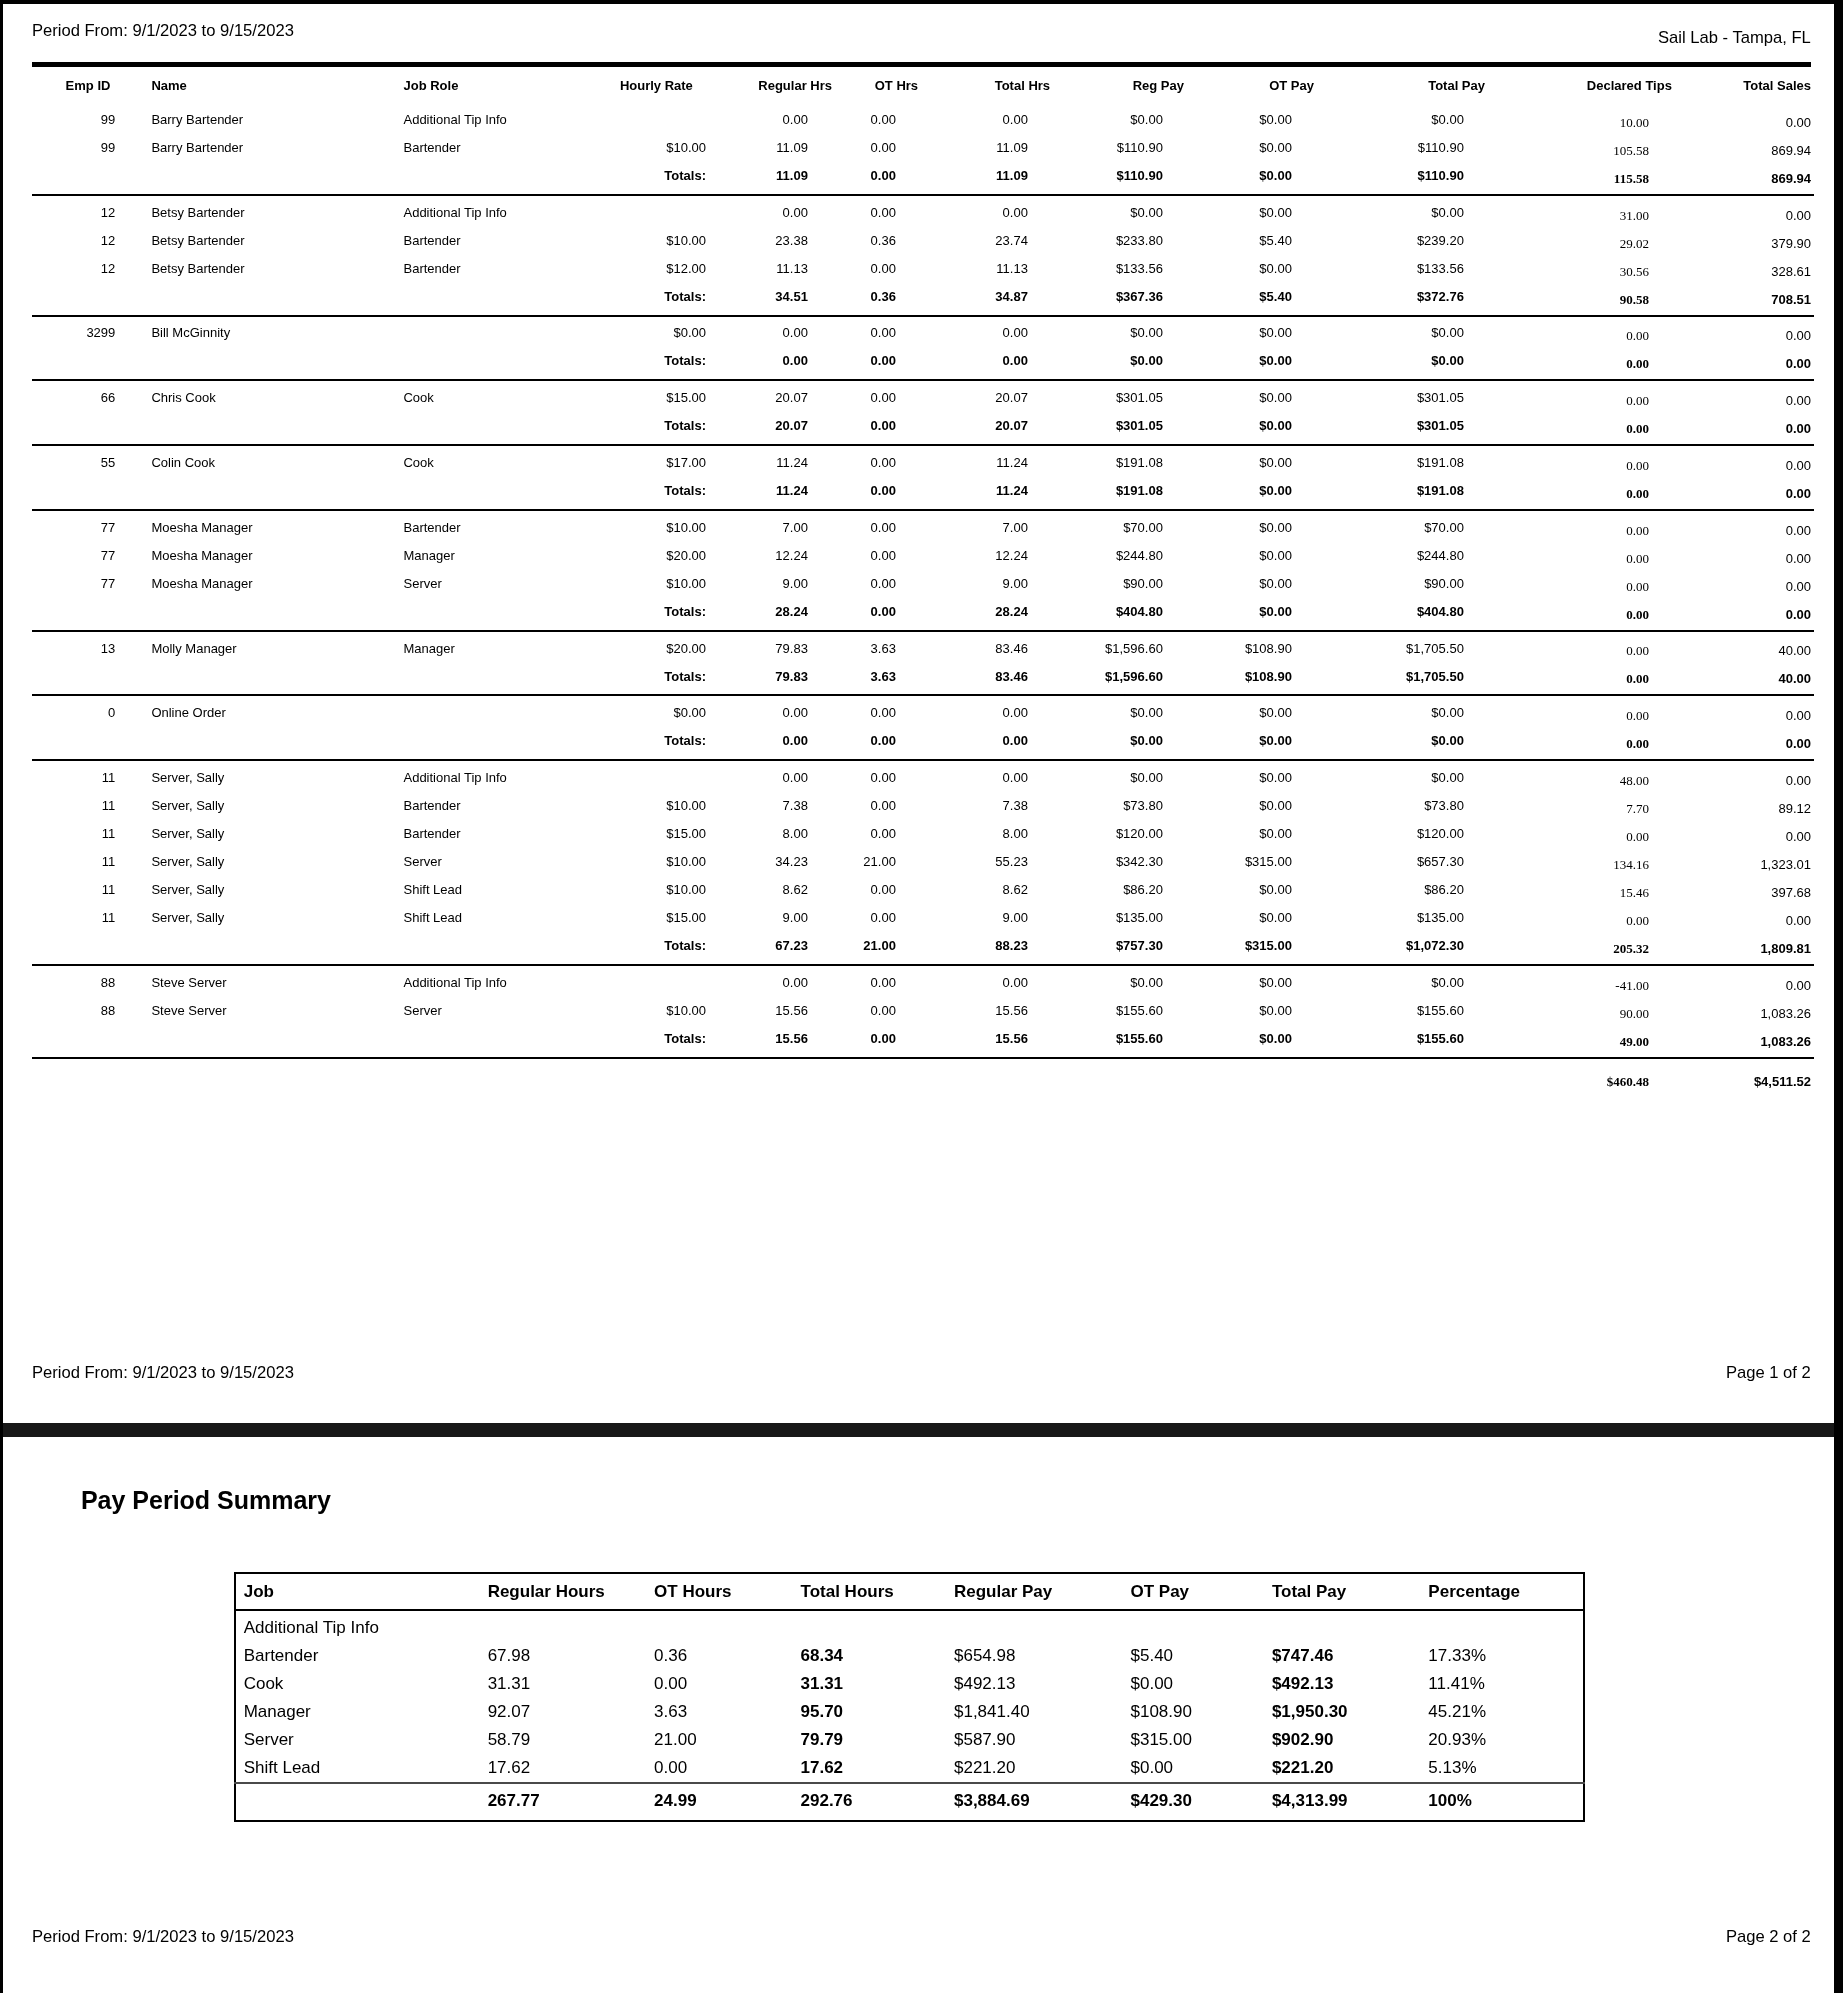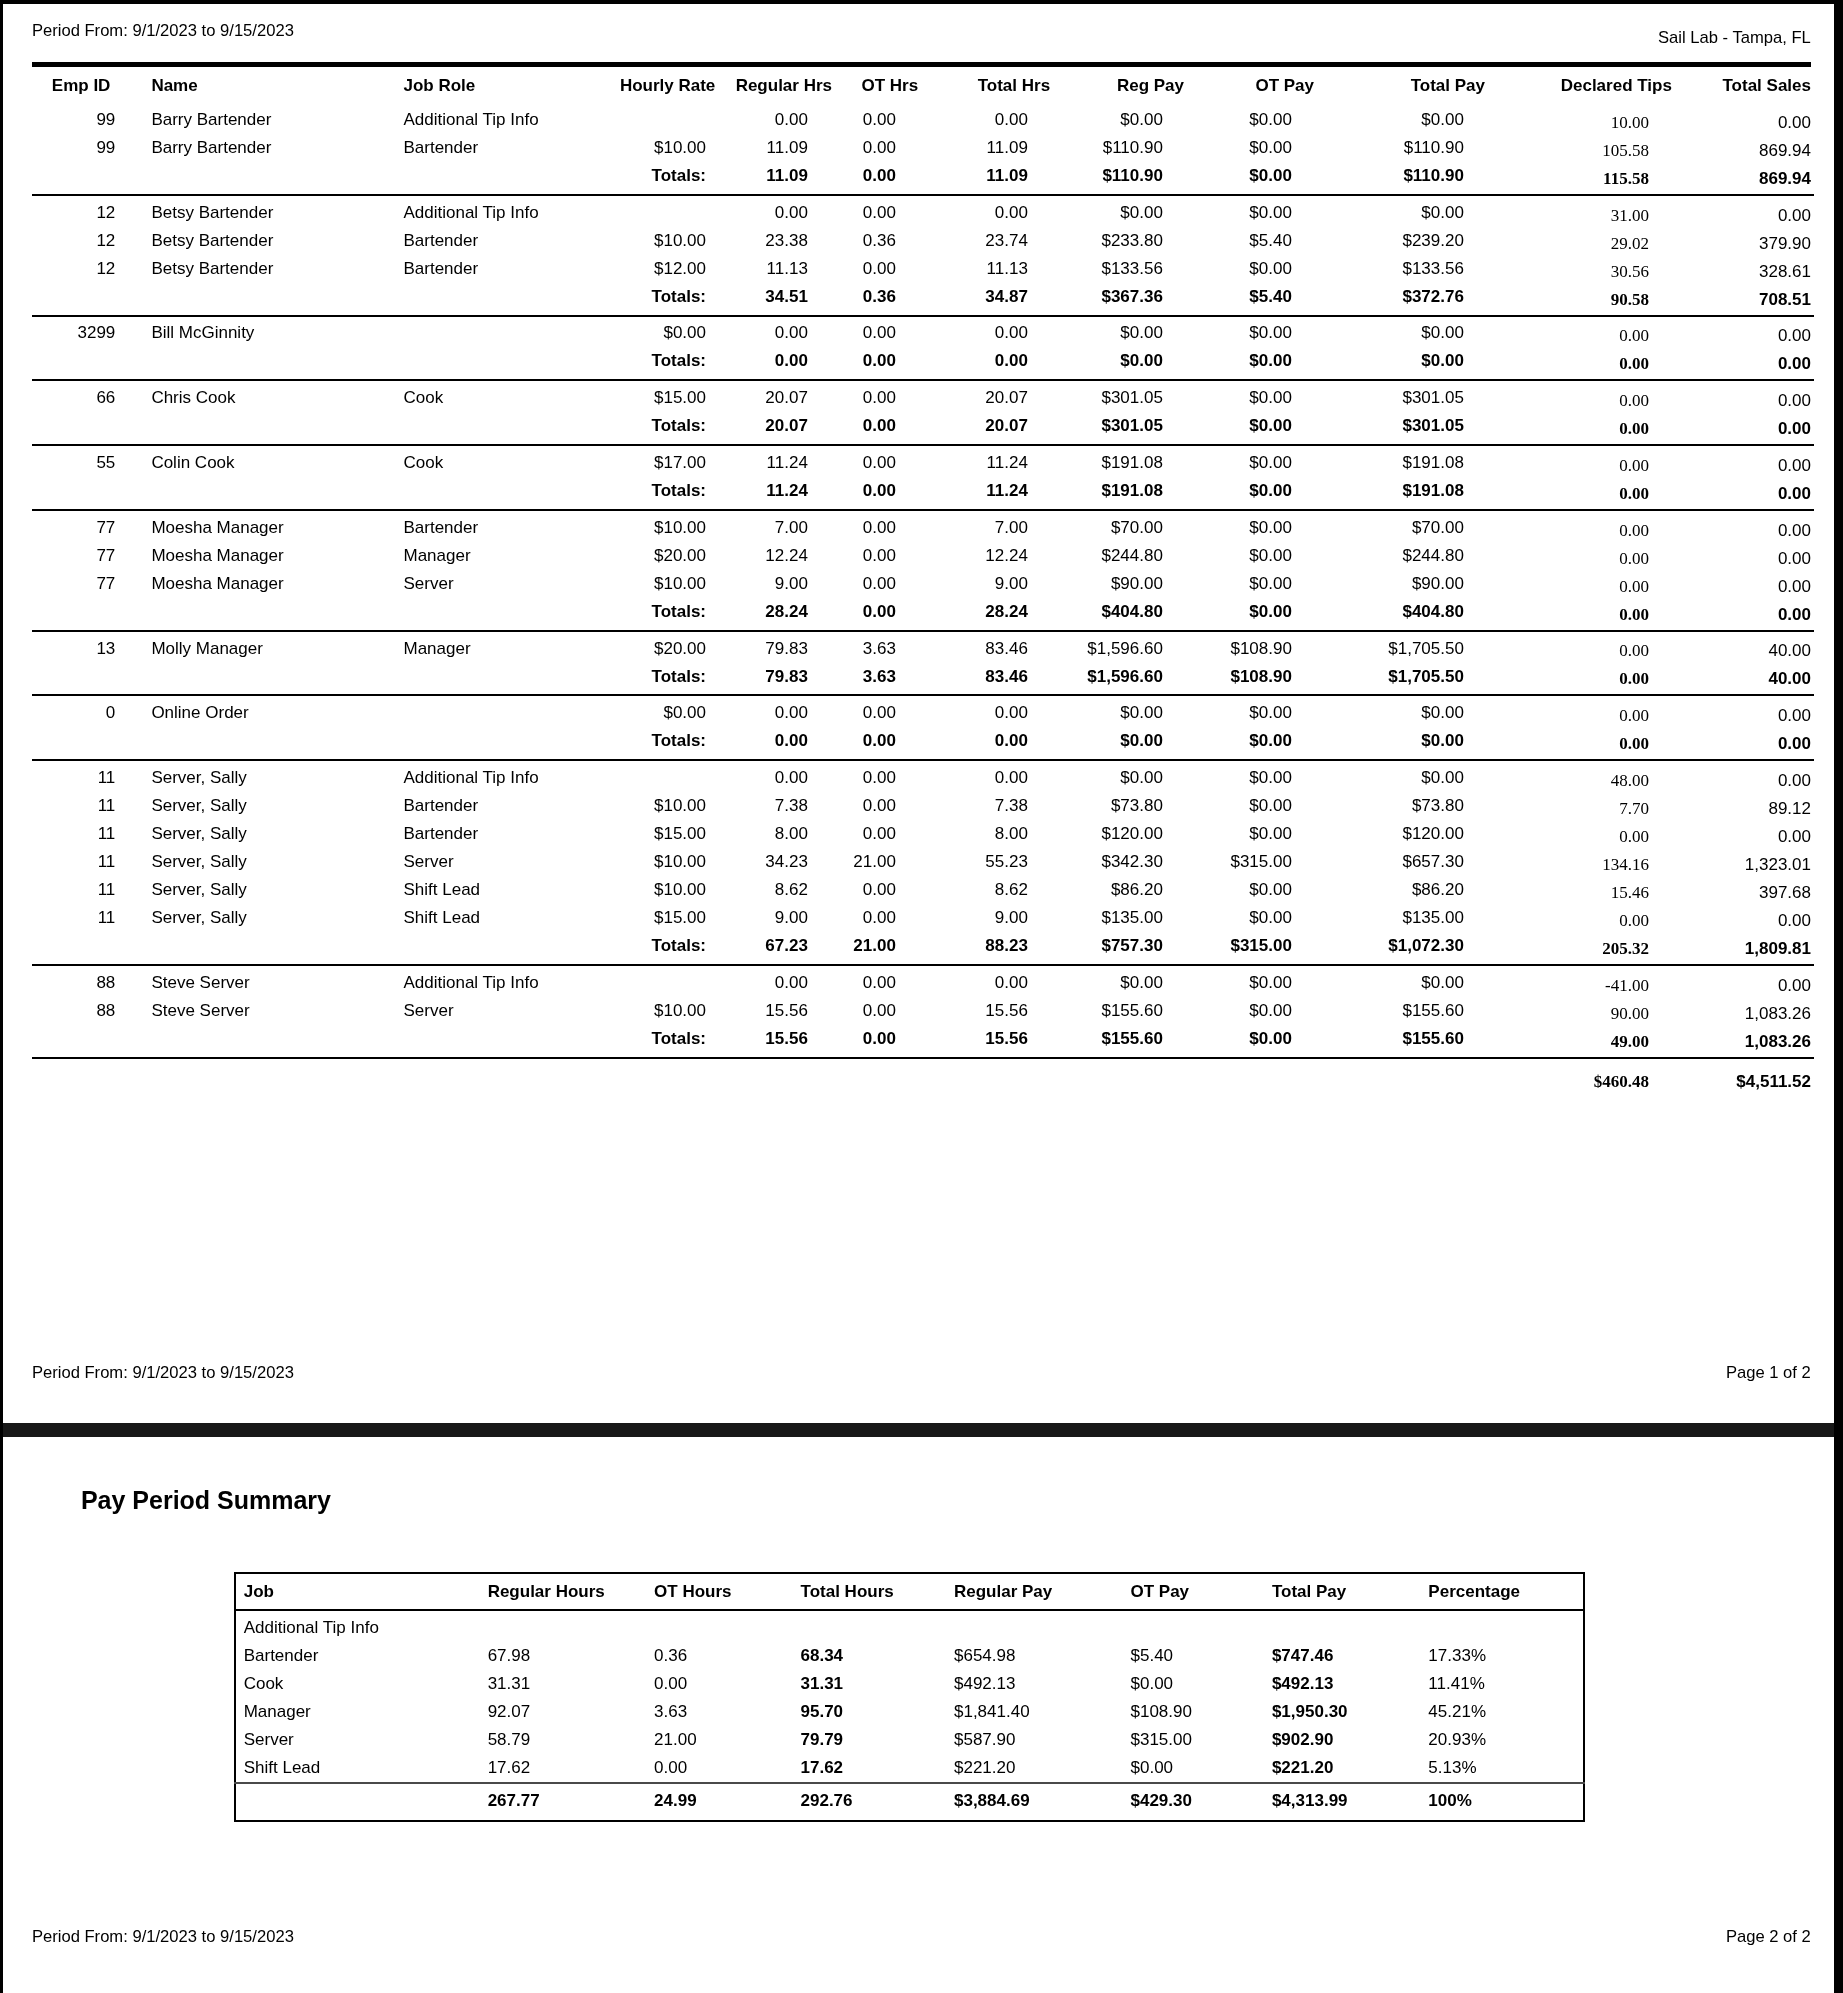--- a/index.html
+++ b/index.html
@@ -14,21 +14,21 @@
   .sep { height: 13.7px; background: #181818; }
   .page2 { height: 700px; }
 
   
   .p1-head { display: flex; justify-content: space-between; padding: 17.6px 23.4px 0 29px; font-size: 16.6px; }
   .p1-head .loc { margin-top: 6.8px; }
   .rule { height: 4.9px; background: #000; margin: 13.7px 23.4px 0 29px; }
 
   table.detail {
     margin: 7.8px 23.4px 0 29px; width: 1780px;
-    border-collapse: collapse; table-layout: fixed; font-size: 17px;
+    border-collapse: collapse; table-layout: fixed; font-size: 13px;
   }
   table.detail th { font-weight: bold; vertical-align: bottom; padding-bottom: 6.8px; line-height: 21.5px; white-space: nowrap; }
   table.detail td { line-height: 28px; white-space: nowrap; overflow: hidden; }
 
   .c-empid { text-align: right; }
   th.c-empid { padding-right: 19.5px; } td.c-empid { padding-right: 14.6px; }
   .c-name  { text-align: left; padding-left: 21.5px; }
   .c-role  { text-align: left; padding-left: 17.6px; }
   .c-rate, .c-reghrs, .c-othrs, .c-tothrs, .c-regpay, .c-otpay, .c-totpay, .c-dtips, .c-tsales { text-align: right; }
   th.c-rate   { padding-right: 23.4px; } td.c-rate   { padding-right: 3.9px; }

